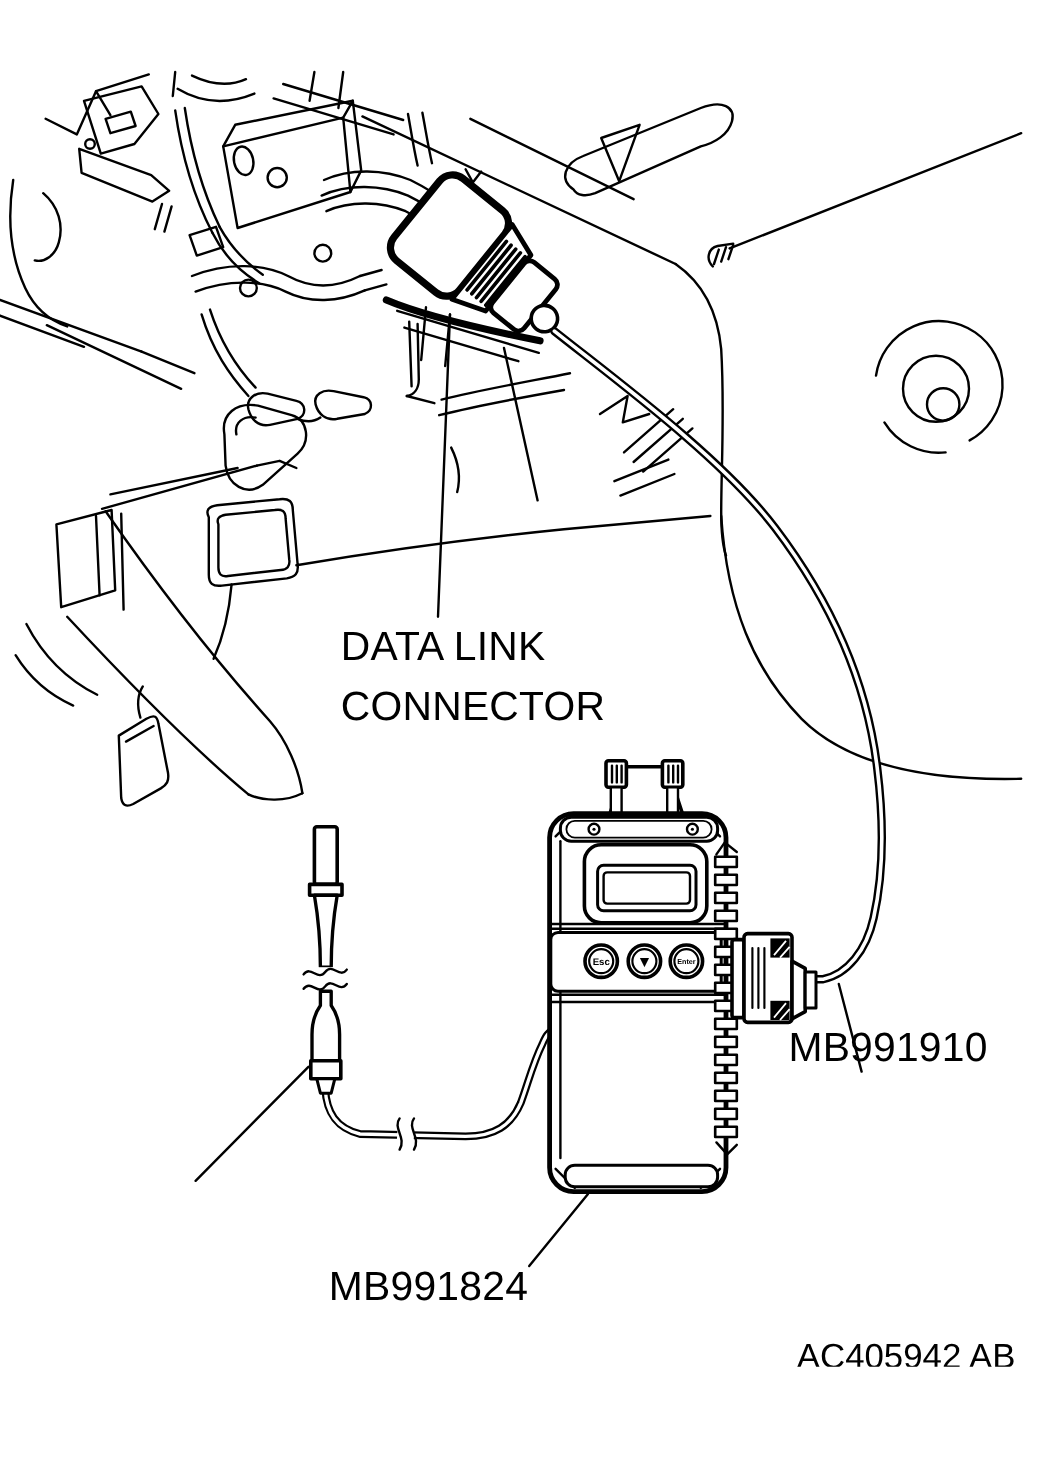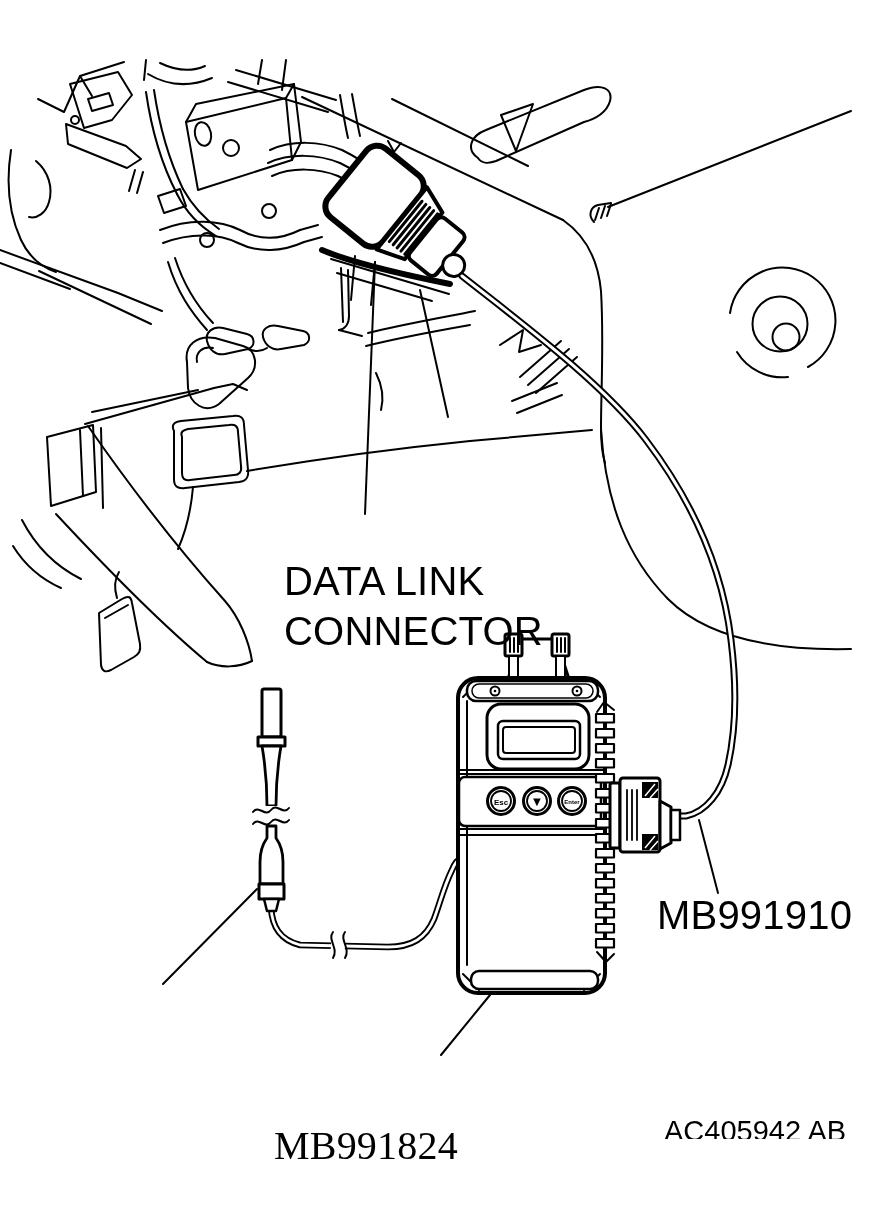--- a/index.html
+++ b/index.html
@@ -1,19 +1,19 @@
 <!DOCTYPE html>
 <html><head>
 <meta charset="utf-8">
 <style>
   html,body{margin:0;padding:0;background:#ffffff;}
   #page{position:relative;width:884px;height:1218px;background:#ffffff;overflow:hidden;
         font-family:"Liberation Sans", sans-serif;color:#000;}
   #art{position:absolute;left:0;top:0;}
-  .callout{position:absolute;font-size:40px;line-height:50px;letter-spacing:0.2px;white-space:nowrap;margin-top:42px;}
+  .callout{position:absolute;font-size:34px;line-height:50px;letter-spacing:0.2px;white-space:nowrap;}
   .figcode{position:absolute;left:664px;top:1119px;width:195px;height:20px;overflow:hidden;
            font-weight:400;font-size:29px;line-height:24px;white-space:nowrap;}
   
   .ln,.ln3,.ln4,.ln6,.cbl,.cblw{fill:none;stroke:#000;stroke-linecap:round;stroke-linejoin:round;}
   .ln{stroke-width:2;}
   .ln3{stroke-width:3;}
   .ln4{stroke-width:4;}
   .ln6{stroke-width:6;}
   .wf{fill:#ffffff;}
   .cbl{stroke-width:7;}
@@ -279,19 +279,19 @@
     <path class="ln" d="M718,893 L699,820"></path>
   </g>
 </svg>
 
 <div class="callout" style="left:284px;top:514px;">
   <span style="display:block">DATA LINK</span>
   <span style="display:block">CONNECTOR</span>
 </div>
 
 
-<div class="callout" style="left:274px;top:1079px;font-family:Liberation Serif, serif;">MB991824</div>
+<div class="callout" style="left:274px;top:1047px;">MB991824</div>
 
 <div class="callout" style="left:657px;top:848px;">MB991910</div>
 
 <div class="figcode">AC405942 AB</div>
 
 </div>
 
 </body></html>

